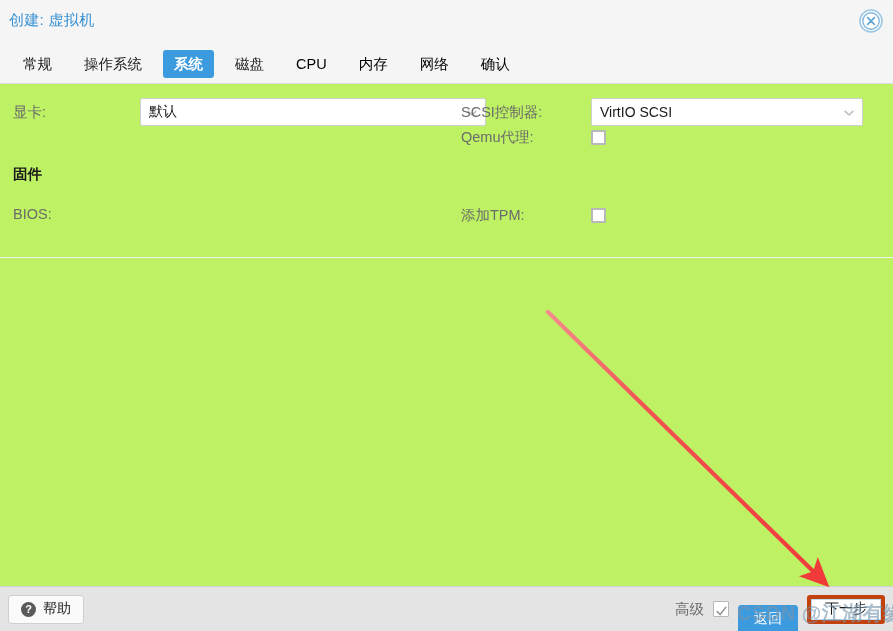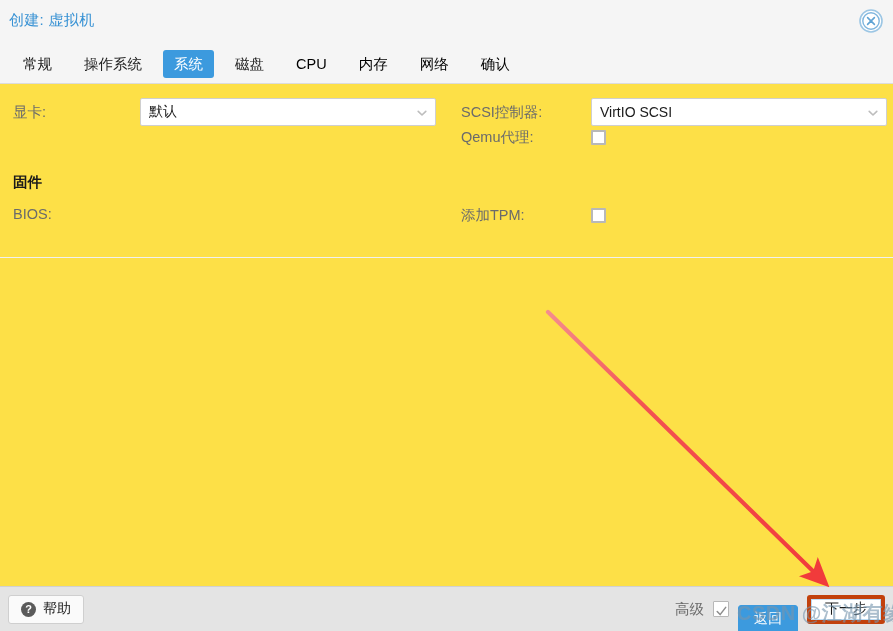--- a/index.html
+++ b/index.html
@@ -69,27 +69,28 @@
     cursor: pointer;
     white-space: nowrap;
   }
   .tab.disabled {
     color: #000000;
     cursor: default;
   }
   .tab.active {
     background: #3c9ade;
     color: #ffffff;
+    font-weight: bold;
   }
 
   
   .content {
     position: relative;
     flex: 1 1 auto;
-    background: #fde047;
+    background: #bef264;
     overflow: hidden;
   }
   .field-row {
     position: absolute;
     display: flex;
     align-items: center;
   }
   .field-label {
     font-size: 14.5px;
     color: #6b6b6b;
@@ -284,42 +285,42 @@
     <div class="tab disabled">CPU</div>
     <div class="tab disabled">内存</div>
     <div class="tab disabled">网络</div>
     <div class="tab disabled">确认</div>
   </div>
 
   <div class="content">
 
     <div class="field-row" style="left:13px; top:14px;">
       <div class="field-label" style="width:127px;">显卡:</div>
-      <div class="select-box" style="width:296px;">
+      <div class="select-box" style="width:346px;">
         <span>默认</span>
         <span class="chev">
           <svg width="12" height="12" viewBox="0 0 12 12">
               <path d="M2.2 4.4 L6 8 L9.8 4.4" fill="none" stroke="#bdbdbd" stroke-width="1.6" stroke-linecap="round" stroke-linejoin="round"></path>
             </svg>
         </span>
       </div>
     </div>
 
 
-    <div class="field-row" style="left:13px; top:89px;">
+    <div class="field-row" style="left:13px; top:81px;">
       <div class="field-label strong">固件</div>
     </div>
 
     <div class="field-row" style="left:13px; top:122px;">
       <div class="field-label" style="width:127px;">BIOS:</div>
     </div>
 
     <div class="field-row" style="left:461px; top:14px;">
       <div class="field-label" style="width:130px;">SCSI控制器:</div>
-      <div class="select-box" style="width:296px;">
+      <div class="select-box" style="width:272px;">
         <span>VirtIO SCSI</span>
         <span class="chev">
           <svg width="12" height="12" viewBox="0 0 12 12">
               <path d="M2.2 4.4 L6 8 L9.8 4.4" fill="none" stroke="#bdbdbd" stroke-width="1.6" stroke-linecap="round" stroke-linejoin="round"></path>
             </svg>
         </span>
       </div>
     </div>
 
     <div class="field-row" style="left:461px; top:44px;">

